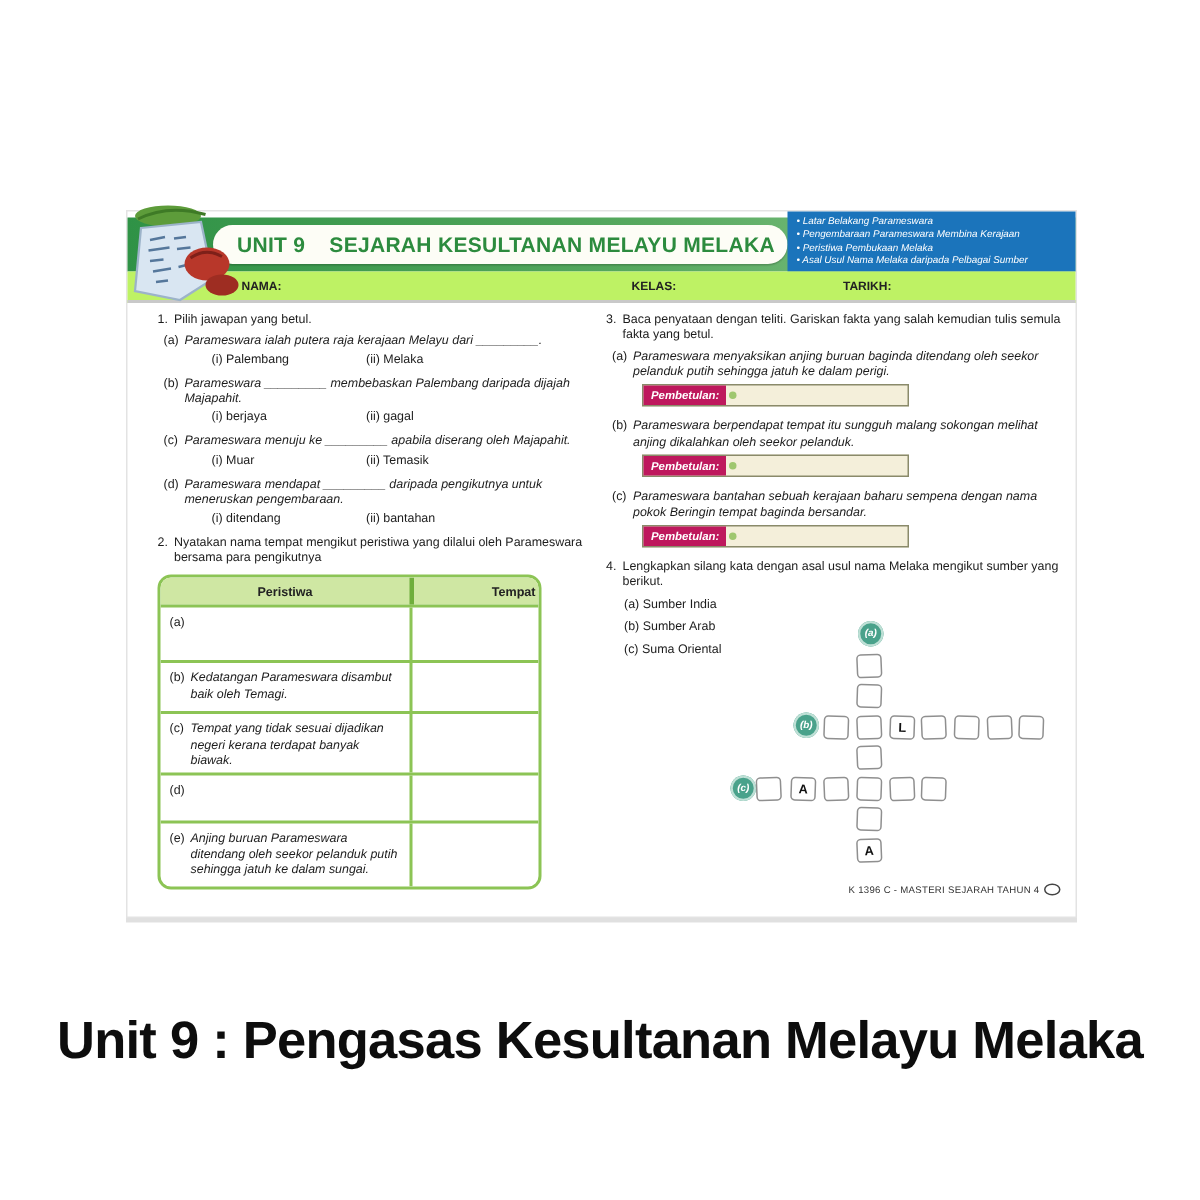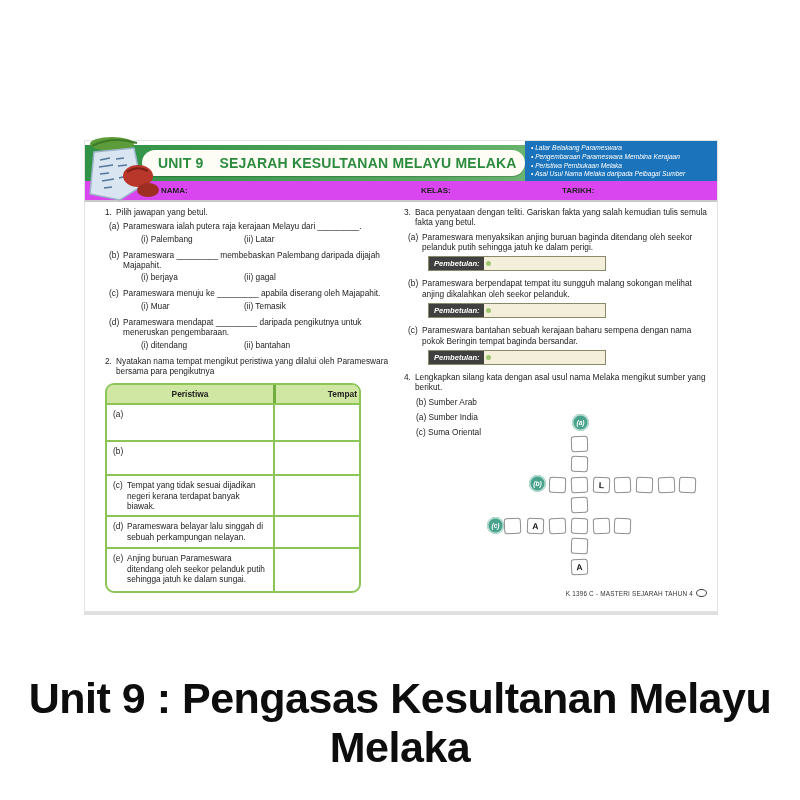--- a/index.html
+++ b/index.html
@@ -20,57 +20,57 @@
 
   .topics { position:absolute; right:0; top:0; width:192px; height:40px; background:#1b74bb;
             padding:3px 4px 2px 6px; display:flex; flex-direction:column; justify-content:space-between; }
   .topic { color:#fff; font-style:italic; font-size:6.6px; line-height:1.3; white-space:nowrap; overflow:hidden; }
   .topic::before { content:"• "; }
 
   
   .art { position:absolute; left:-3px; top:-7px; width:82px; height:74px; z-index:3; }
 
   
-  .nameline { position:absolute; left:0; top:40px; width:100%; height:21px; background:#d946ef;
+  .nameline { position:absolute; left:0; top:40px; width:100%; height:21px; background:#bef264;
               border-bottom:2px solid #c9c9c9; }
   .nm { position:absolute; top:5px; font-size:8px; font-weight:bold; color:#222; }
   .nm-nama  { left:76px; }
   .nm-kelas { left:336px; }
   .nm-tarikh{ left:477px; }
 
   
   .col-left  { position:absolute; left:20px;  top:66px; width:293px; font-size:8.3px; color:#1c1c1c; }
   .col-right { position:absolute; left:319px; top:66px; width:306px; font-size:8.3px; color:#1c1c1c; }
 
   .q-head { display:flex; margin-bottom:3px; }
   .q-num  { width:11px; flex:none; }
   .q-text { flex:1; line-height:1.25; }
 
   .item { display:flex; margin:4px 0 2px 4px; }
   .ilabel { width:14px; flex:none; }
-  .itext  { flex:1; line-height:1.25; }
+  .itext  { flex:1; line-height:1.25;font-style:italic; }
   .opts { display:flex; margin:1px 0 6px 22px;padding-left:14px; }
   .opt1 { width:103px; }
 
   
   .q2table { margin-top:7px; width:256px; border:2px solid #8cc455; border-radius:9px; overflow:hidden; background:#fff; }
   .t-row { display:grid; grid-template-columns:1fr 86px; border-top:2px solid #8cc455; }
   .t-row:first-child { border-top:none; }
   .t-hrow { background:#cfe7a3; }
   .t-hcell { text-align:center; font-weight:bold; padding:4px 2px; font-size:8.4px; color:#222; }
   .t-cell { padding:4px 4px 4px 6px; display:flex; }
   .t-ans { border-left:2px solid #8cc455;text-align:right; }
   .t-hrow .t-ans { border-left:3px solid #6fae3c; }
   .r-a { min-height:37px; } .r-b { min-height:34px; } .r-c { min-height:34px; }
   .r-d { min-height:32px; } .r-e { min-height:44px; }
 
   
   .pbox { width:178px; height:15px; margin:4px 0 7px 24px; border:1px solid #8a8a6a; background:#f4efda;
           display:flex; align-items:center; }
-  .plabel { background:#404040; color:#fff; font-weight:bold; font-style:italic; font-size:7.6px;
+  .plabel { background:#be185d; color:#fff; font-weight:bold; font-style:italic; font-size:7.6px;
             padding:2px 4px 2px 5px; height:100%; display:flex; align-items:center; flex:none; }
   .pdot { width:5px; height:5px; border-radius:50%; background:#9fc76f; margin-left:2px; flex:none; }
 
   .src { margin:2px 0 0 12px; line-height:1.6; }
 
   
   .cw { position:absolute; left:0; top:0; width:100%; height:100%; }
   .cw-box { position:absolute; width:17px; height:16px; background:#fff; border:1.2px solid #8f8f8f;
             border-radius:3px; display:flex; align-items:center; justify-content:center;
             font-size:8.5px; font-weight:bold; color:#111; }
@@ -80,21 +80,21 @@
                color:#fff; font-size:6.6px; font-style:italic; font-weight:bold;
                display:flex; align-items:center; justify-content:center; box-shadow:0 0 0 1.5px #bfe0d6 inset; }
 
   
   .sheet-footer { position:absolute; right:10px; bottom:14px; display:flex; align-items:center; gap:3px; }
   .f-code { font-size:6.4px; color:#333; letter-spacing:.2px; }
   .f-logo { width:11px; height:8px; border:1px solid #444; border-radius:50%; }
 
   
   .caption { position:absolute; left:0; top:674px; width:100%; text-align:center;
-             font-size:43px; font-weight:bold; color:#0d0d0d; letter-spacing:-0.5px; }
+             font-size:35px; font-weight:bold; color:#0d0d0d; letter-spacing:-0.5px; }
 </style>
 </head>
 <body>
 
 <div class="stage">
 
   <div class="sheet">
 
     <div class="banner">
       <div class="title-pill">
@@ -135,21 +135,21 @@
         <span class="q-num">1.</span>
         <span class="q-text">Pilih jawapan yang betul.</span>
       </div>
 
       <div class="item">
         <span class="ilabel">(a)</span>
         <span class="itext">Parameswara ialah putera raja kerajaan Melayu dari _________.</span>
       </div>
       <div class="opts">
         <span class="opt1">(i) Palembang</span>
-        <span class="opt2">(ii) Latar</span>
+        <span class="opt2">(ii) Melaka</span>
       </div>
 
       <div class="item">
         <span class="ilabel">(b)</span>
         <span class="itext">Parameswara _________ membebaskan Palembang daripada dijajah Majapahit.</span>
       </div>
       <div class="opts">
         <span class="opt1">(i) berjaya</span>
         <span class="opt2">(ii) gagal</span>
       </div>
@@ -184,34 +184,34 @@
         </div>
         <div class="t-row r-a">
           <div class="t-cell">
               <span class="ilabel">(a)</span>
             </div>
           <div class="t-cell t-ans"></div>
         </div>
         <div class="t-row r-b">
           <div class="t-cell">
               <span class="ilabel">(b)</span>
+              <span class="itext">Kedatangan Parameswara disambut baik oleh Temagi.</span>
             </div>
           <div class="t-cell t-ans"></div>
         </div>
         <div class="t-row r-c">
           <div class="t-cell">
               <span class="ilabel">(c)</span>
               <span class="itext">Tempat yang tidak sesuai dijadikan negeri kerana terdapat banyak biawak.</span>
             </div>
           <div class="t-cell t-ans"></div>
         </div>
         <div class="t-row r-d">
           <div class="t-cell">
               <span class="ilabel">(d)</span>
-              <span class="itext">Parameswara belayar lalu singgah di sebuah perkampungan nelayan.</span>
             </div>
           <div class="t-cell t-ans"></div>
         </div>
         <div class="t-row r-e">
           <div class="t-cell">
               <span class="ilabel">(e)</span>
               <span class="itext">Anjing buruan Parameswara ditendang oleh seekor pelanduk putih sehingga jatuh ke dalam sungai.</span>
             </div>
           <div class="t-cell t-ans"></div>
         </div>
@@ -249,22 +249,22 @@
       </div>
       <div class="pbox">
         <span class="plabel">Pembetulan:</span>
         <span class="pdot"></span>
       </div>
 
       <div class="q-head" style="margin-top:6px;">
         <span class="q-num">4.</span>
         <span class="q-text">Lengkapkan silang kata dengan asal usul nama Melaka mengikut sumber yang berikut.</span>
       </div>
+      <div class="src">(a) Sumber India</div>
       <div class="src">(b) Sumber Arab</div>
-      <div class="src">(a) Sumber India</div>
       <div class="src">(c) Suma Oriental</div>
     </div>
 
     <div class="cw">
       <div class="cw-circle" style="left:487px;top:273px;">(a)</div>
       <div class="cw-circle" style="left:444px;top:334px;">(b)</div>
       <div class="cw-circle" style="left:402px;top:376px;">(c)</div>
 
       <div class="cw-box" style="left:486px;top:295px;"></div>
       <div class="cw-box" style="left:486px;top:315px;"></div>

